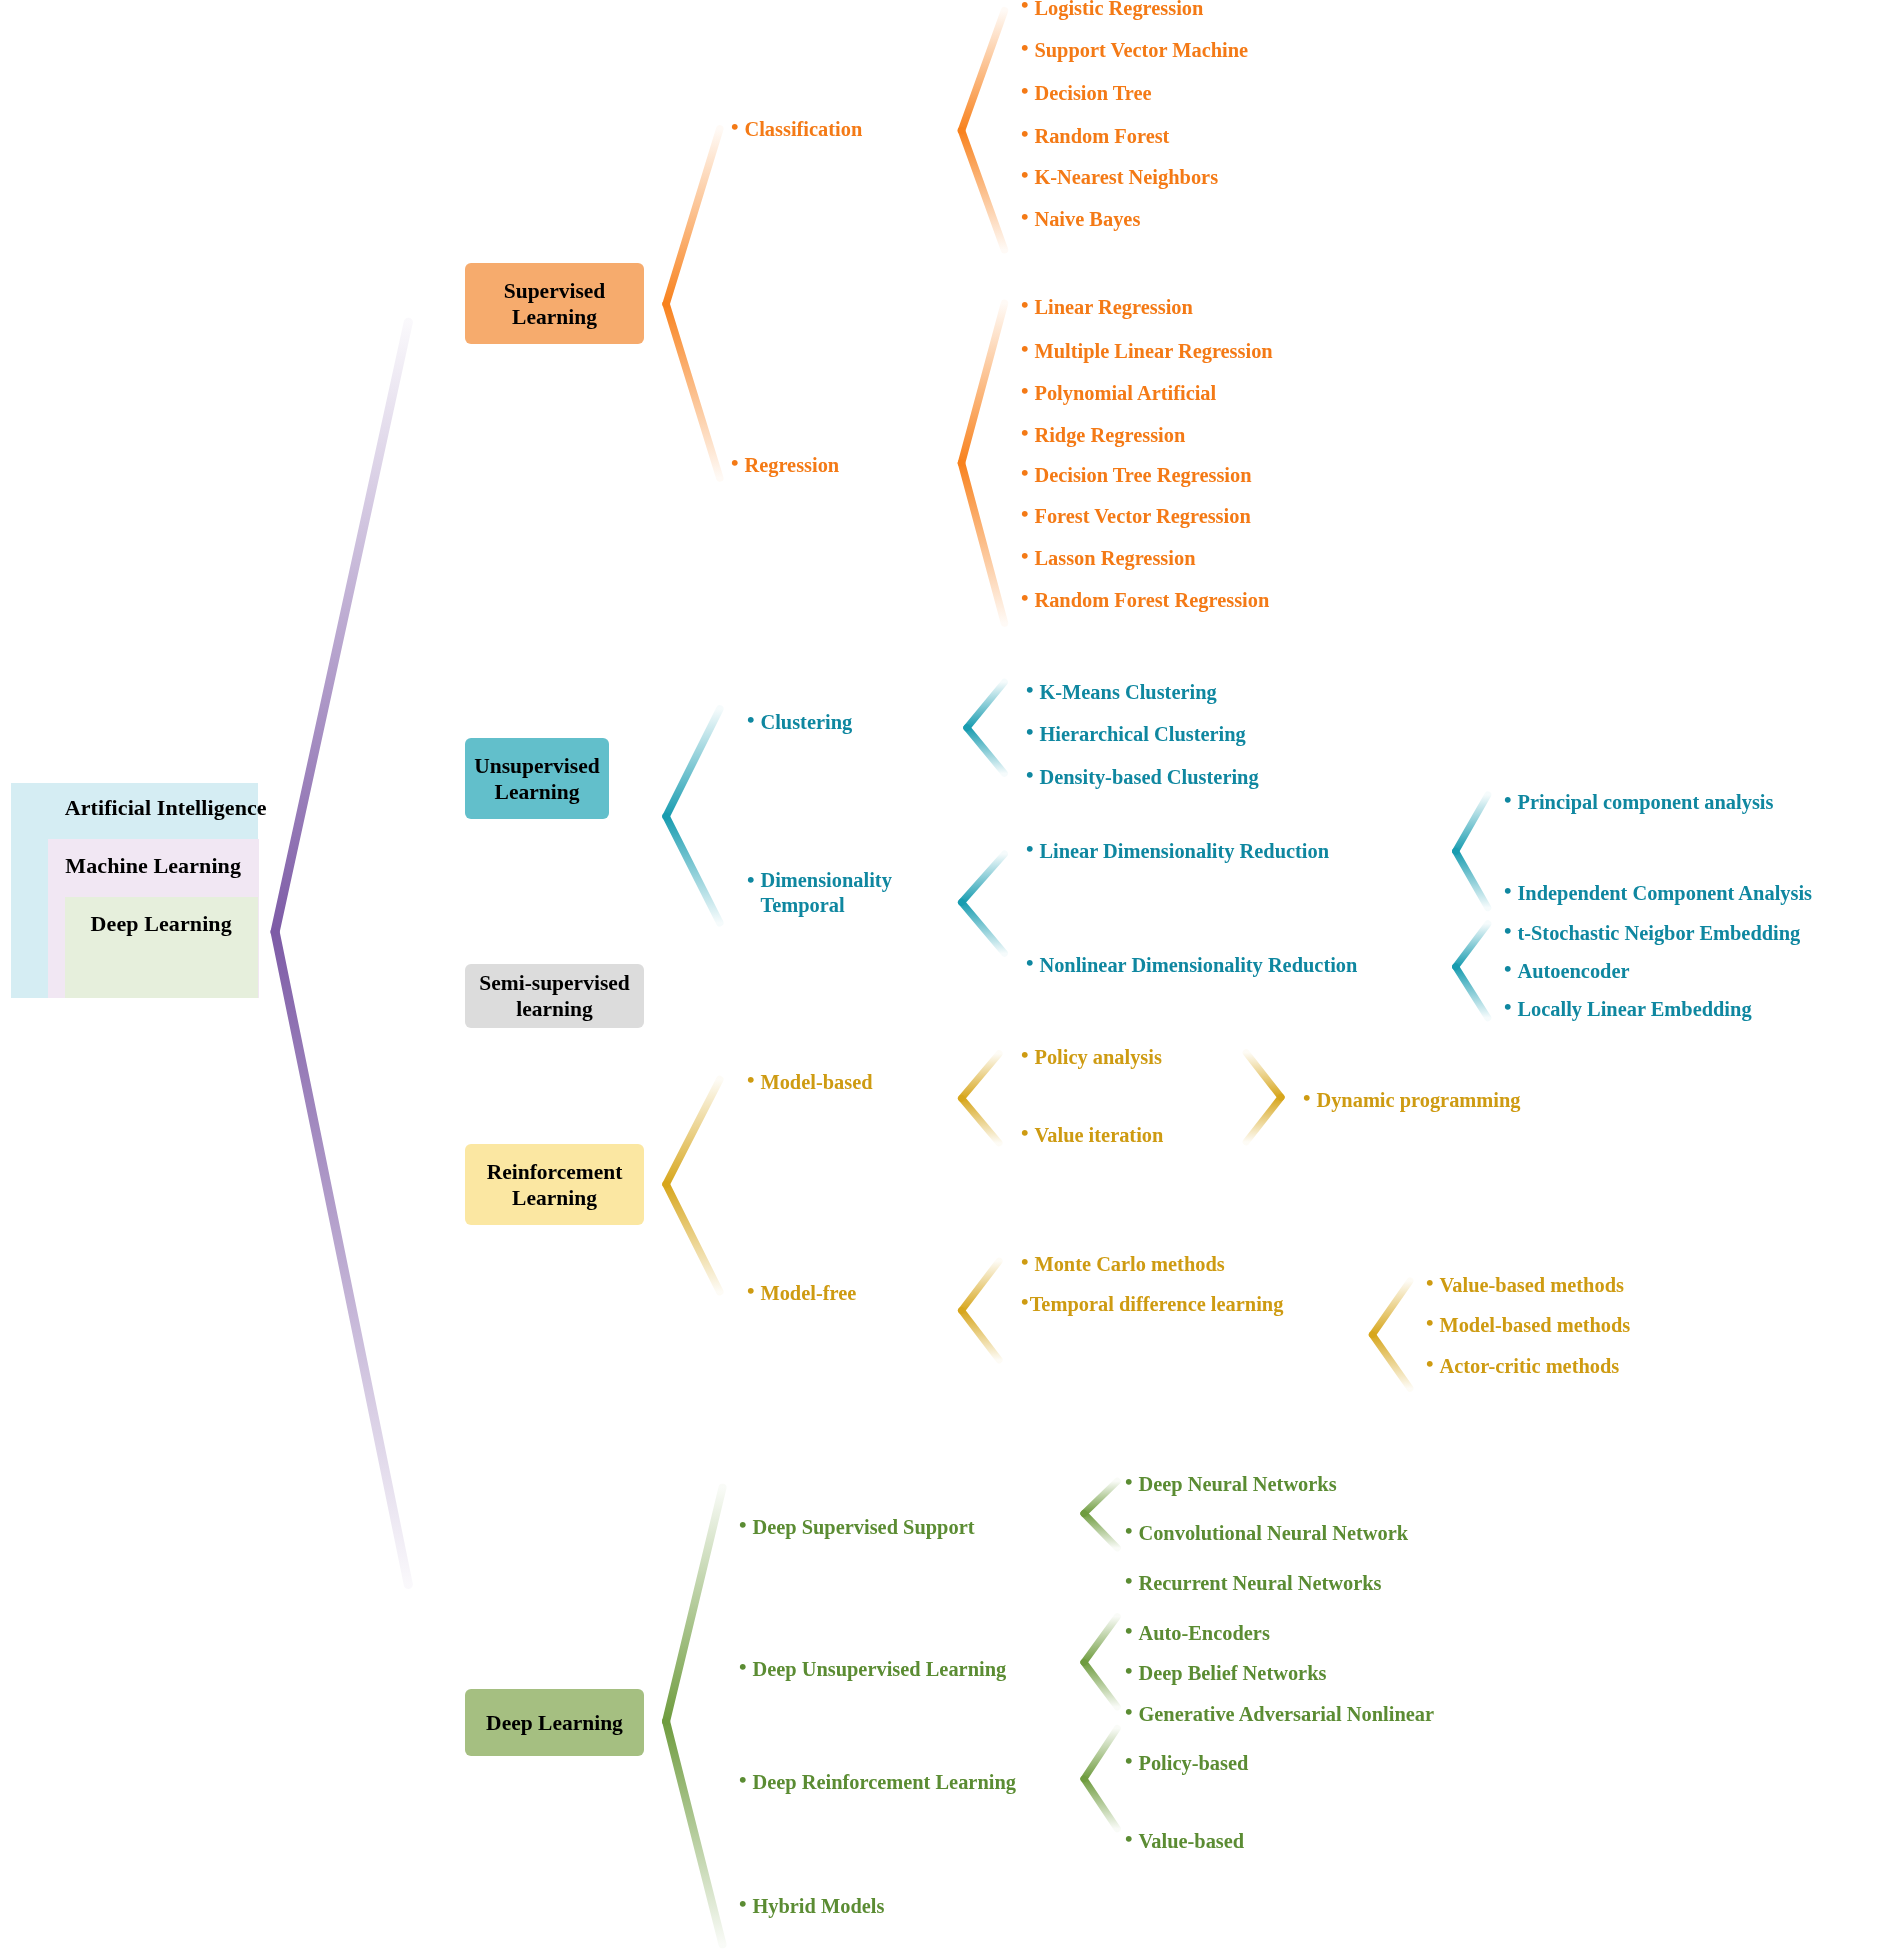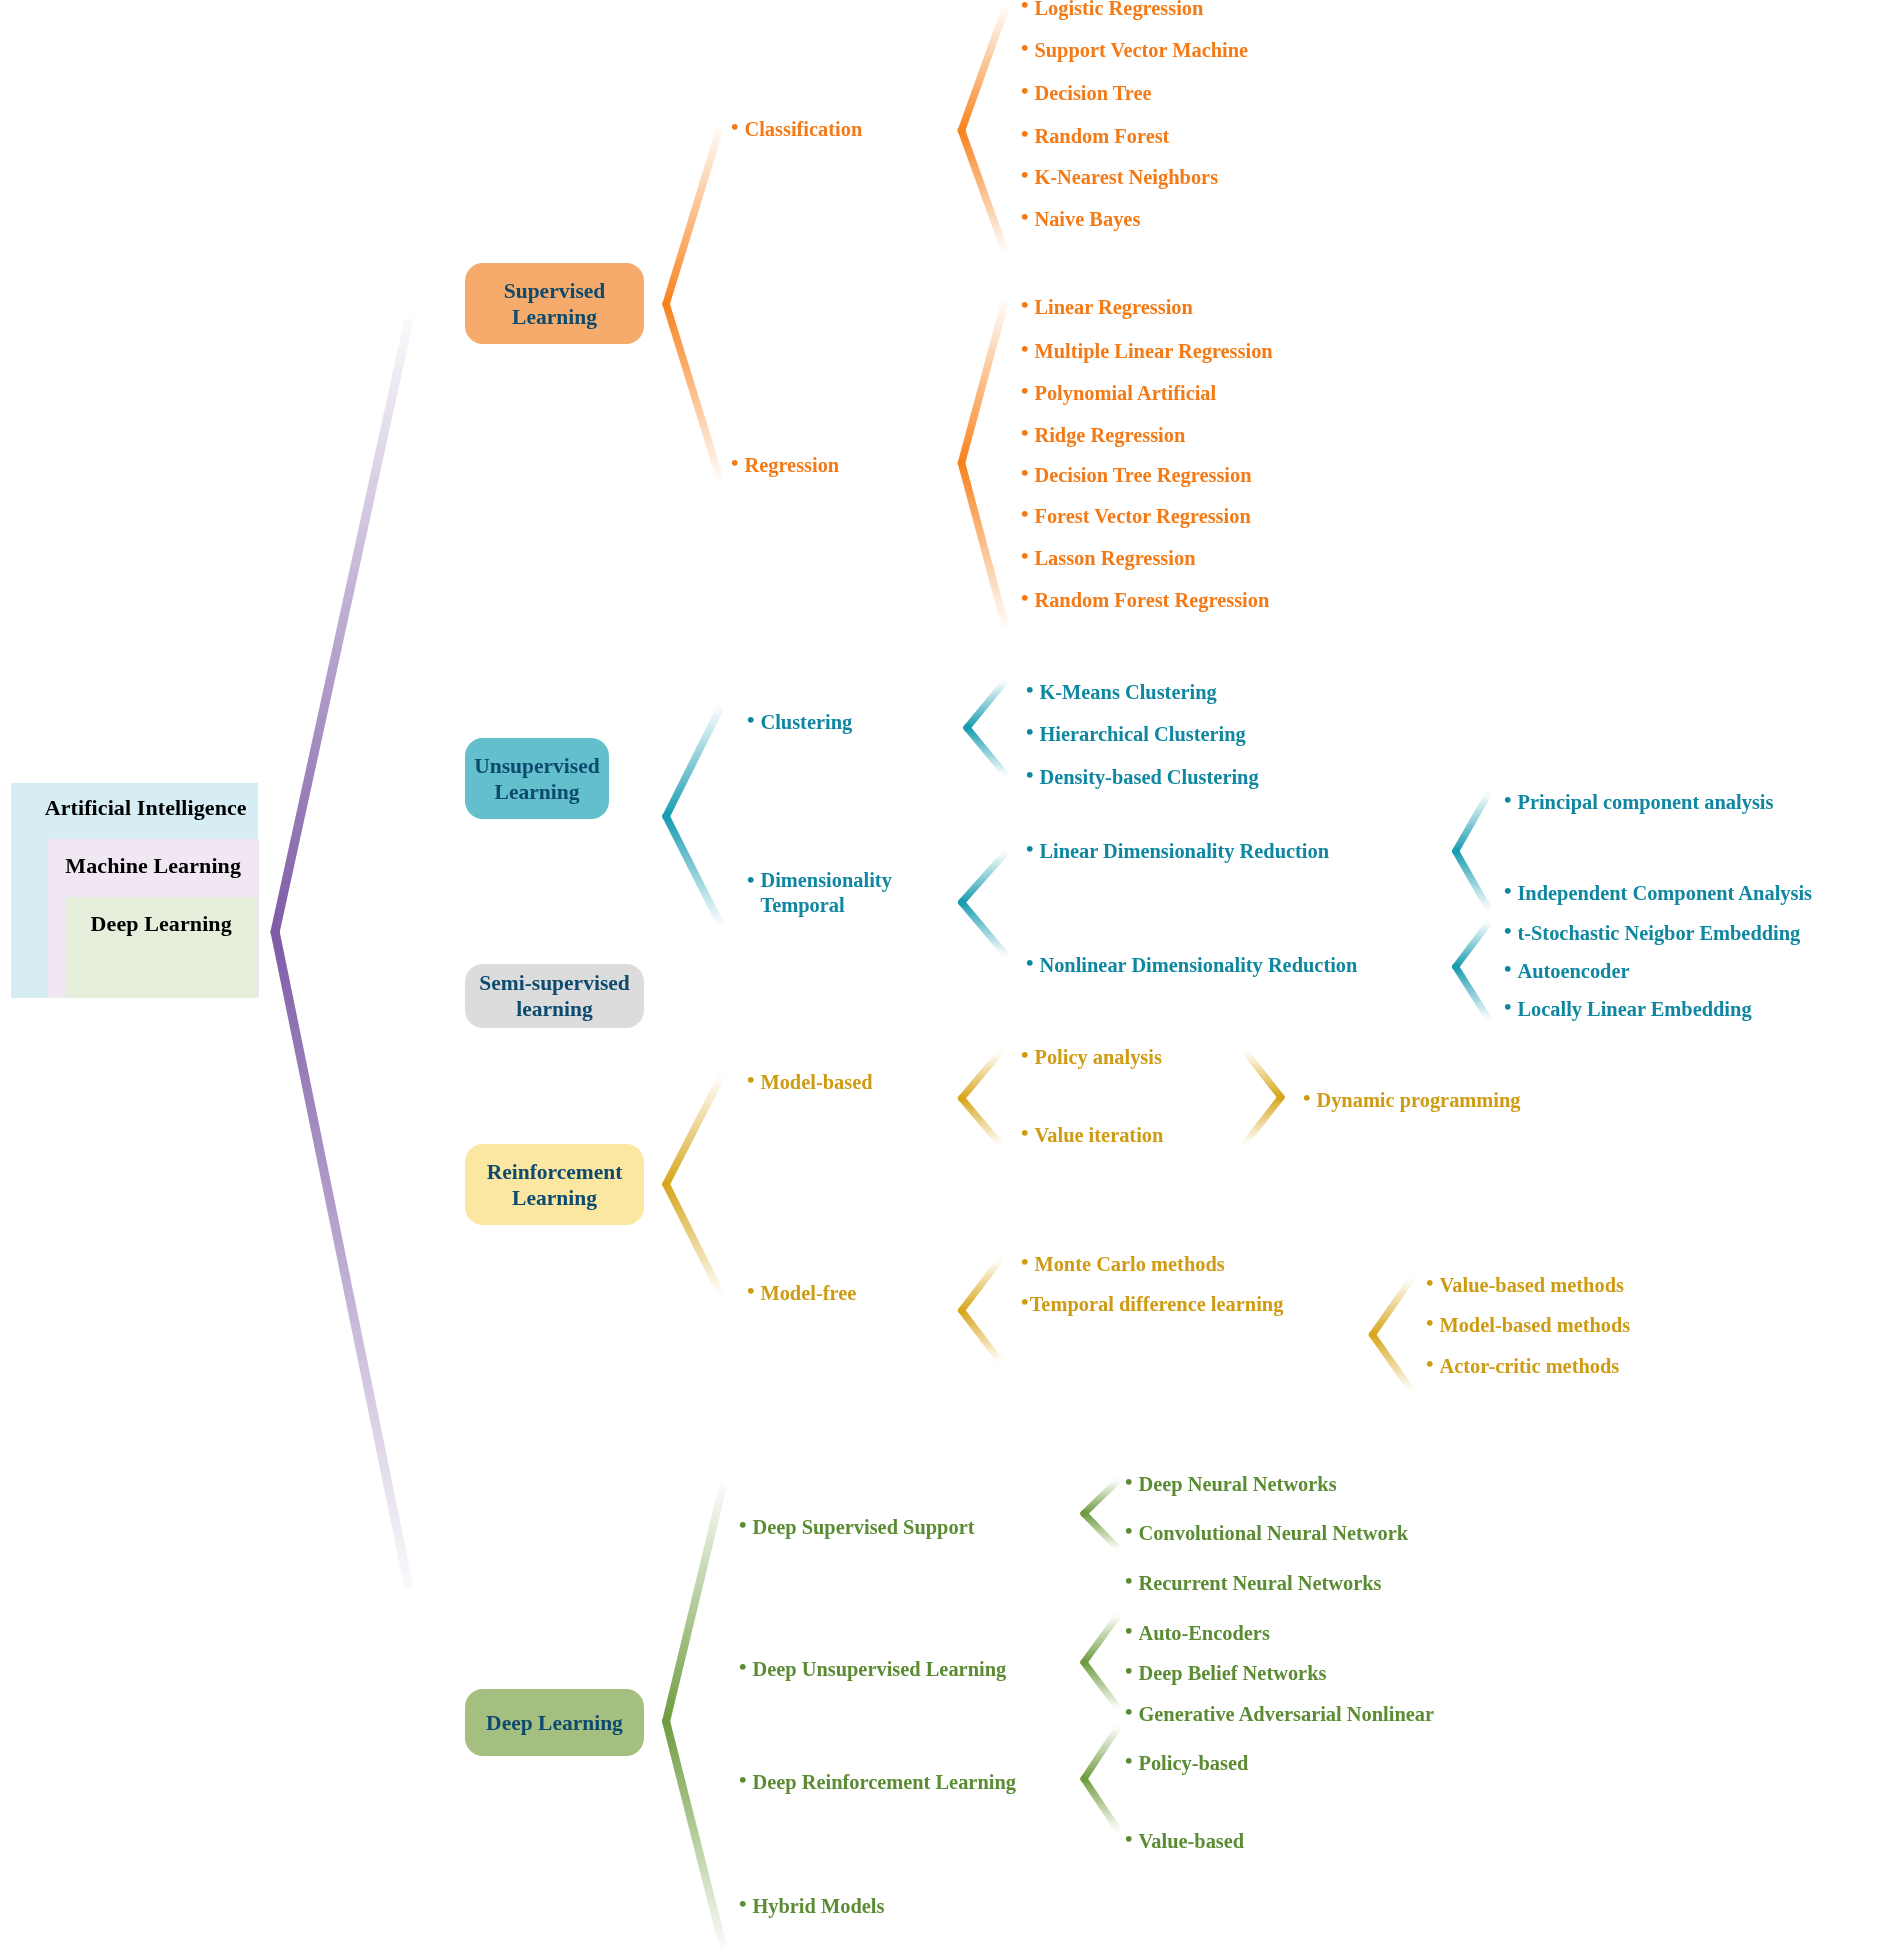--- a/index.html
+++ b/index.html
@@ -8,27 +8,27 @@
   #stage{position:absolute;inset:0;width:1880px;height:1955px;}
   svg.links{position:absolute;left:0;top:0;width:1880px;height:1955px;pointer-events:none;}
 
   
   .root-wrap{position:absolute;left:10.7px;top:783px;width:247px;height:215px;}
   .root-ai{position:absolute;left:0;top:0;width:247px;height:215px;background:#d5edf3;}
   .root-ml{position:absolute;left:37px;top:56px;width:211px;height:159px;background:#f1e7f3;}
   .root-dl{position:absolute;left:54px;top:114px;width:193px;height:101px;background:#e6efdc;}
   .root-lbl{position:absolute;width:100%;text-align:center;font-weight:bold;
             color:#000;font-size:22px;line-height:25px;letter-spacing:0.1px;}
-  .root-lbl.ai{top:12.4px;left:0;width:270px;}
+  .root-lbl.ai{top:12.4px;left:0;width:270px;padding-left:20px;}
   .root-lbl.ml{top:70px;left:37px;width:211px;}
   .root-lbl.dl{top:128px;left:54px;width:193px;}
 
   
-  .node1{position:absolute;border-radius:18px;display:flex;align-items:center;
-         justify-content:center;text-align:center;font-weight:bold;color:#0c4a6e;
+  .node1{position:absolute;border-radius:6px;display:flex;align-items:center;
+         justify-content:center;text-align:center;font-weight:bold;color:#000000;
          font-size:21.5px;line-height:26px;}
   .n-sup {left:465px; top:263px;  width:179px;height:81px;background:#f6ab6d;}
   .n-uns {left:465px; top:738px; width:144px;height:81px;background:#62bfcb;}
   .n-semi{left:465px; top:964px; width:179px;height:64px;background:#dcdcdc;}
   .n-rl  {left:465px; top:1144px; width:179px;height:81px;background:#fbe7a2;}
   .n-dl  {left:465px; top:1689px; width:179px;height:67px;background:#a5bf81;}
 
   
   .item{position:absolute;font-weight:bold;white-space:nowrap;
         display:flex;align-items:center;}

